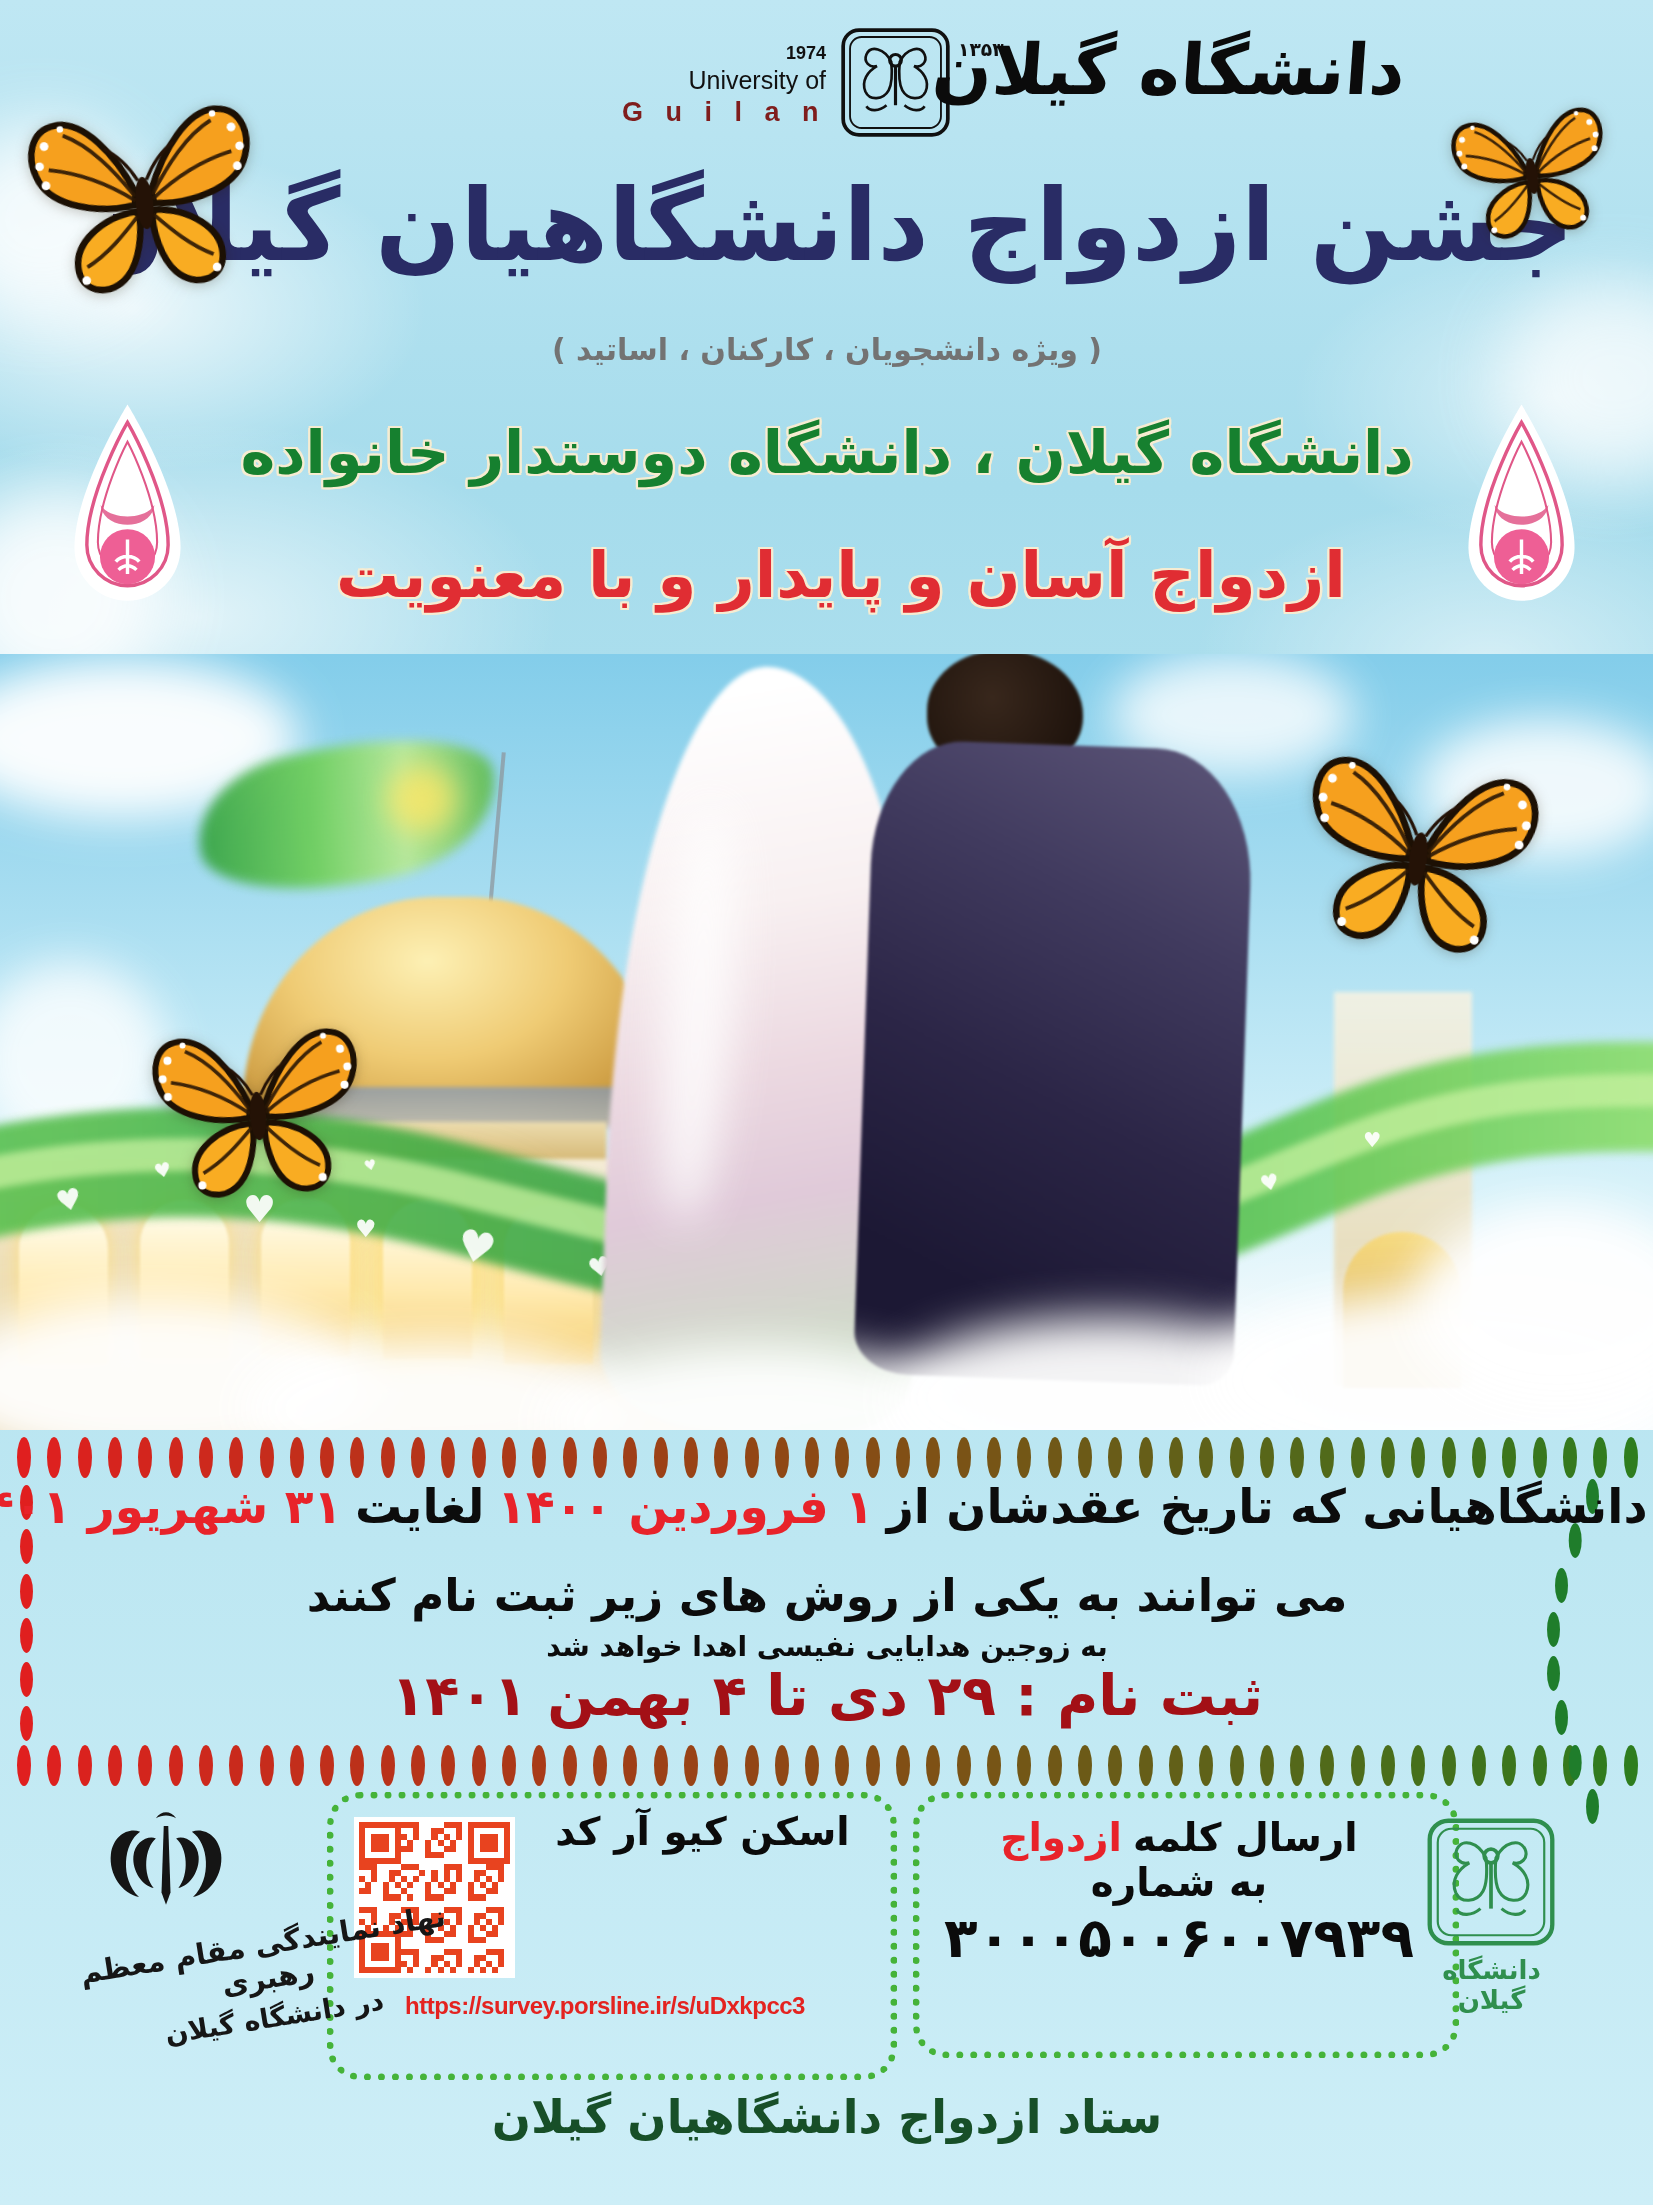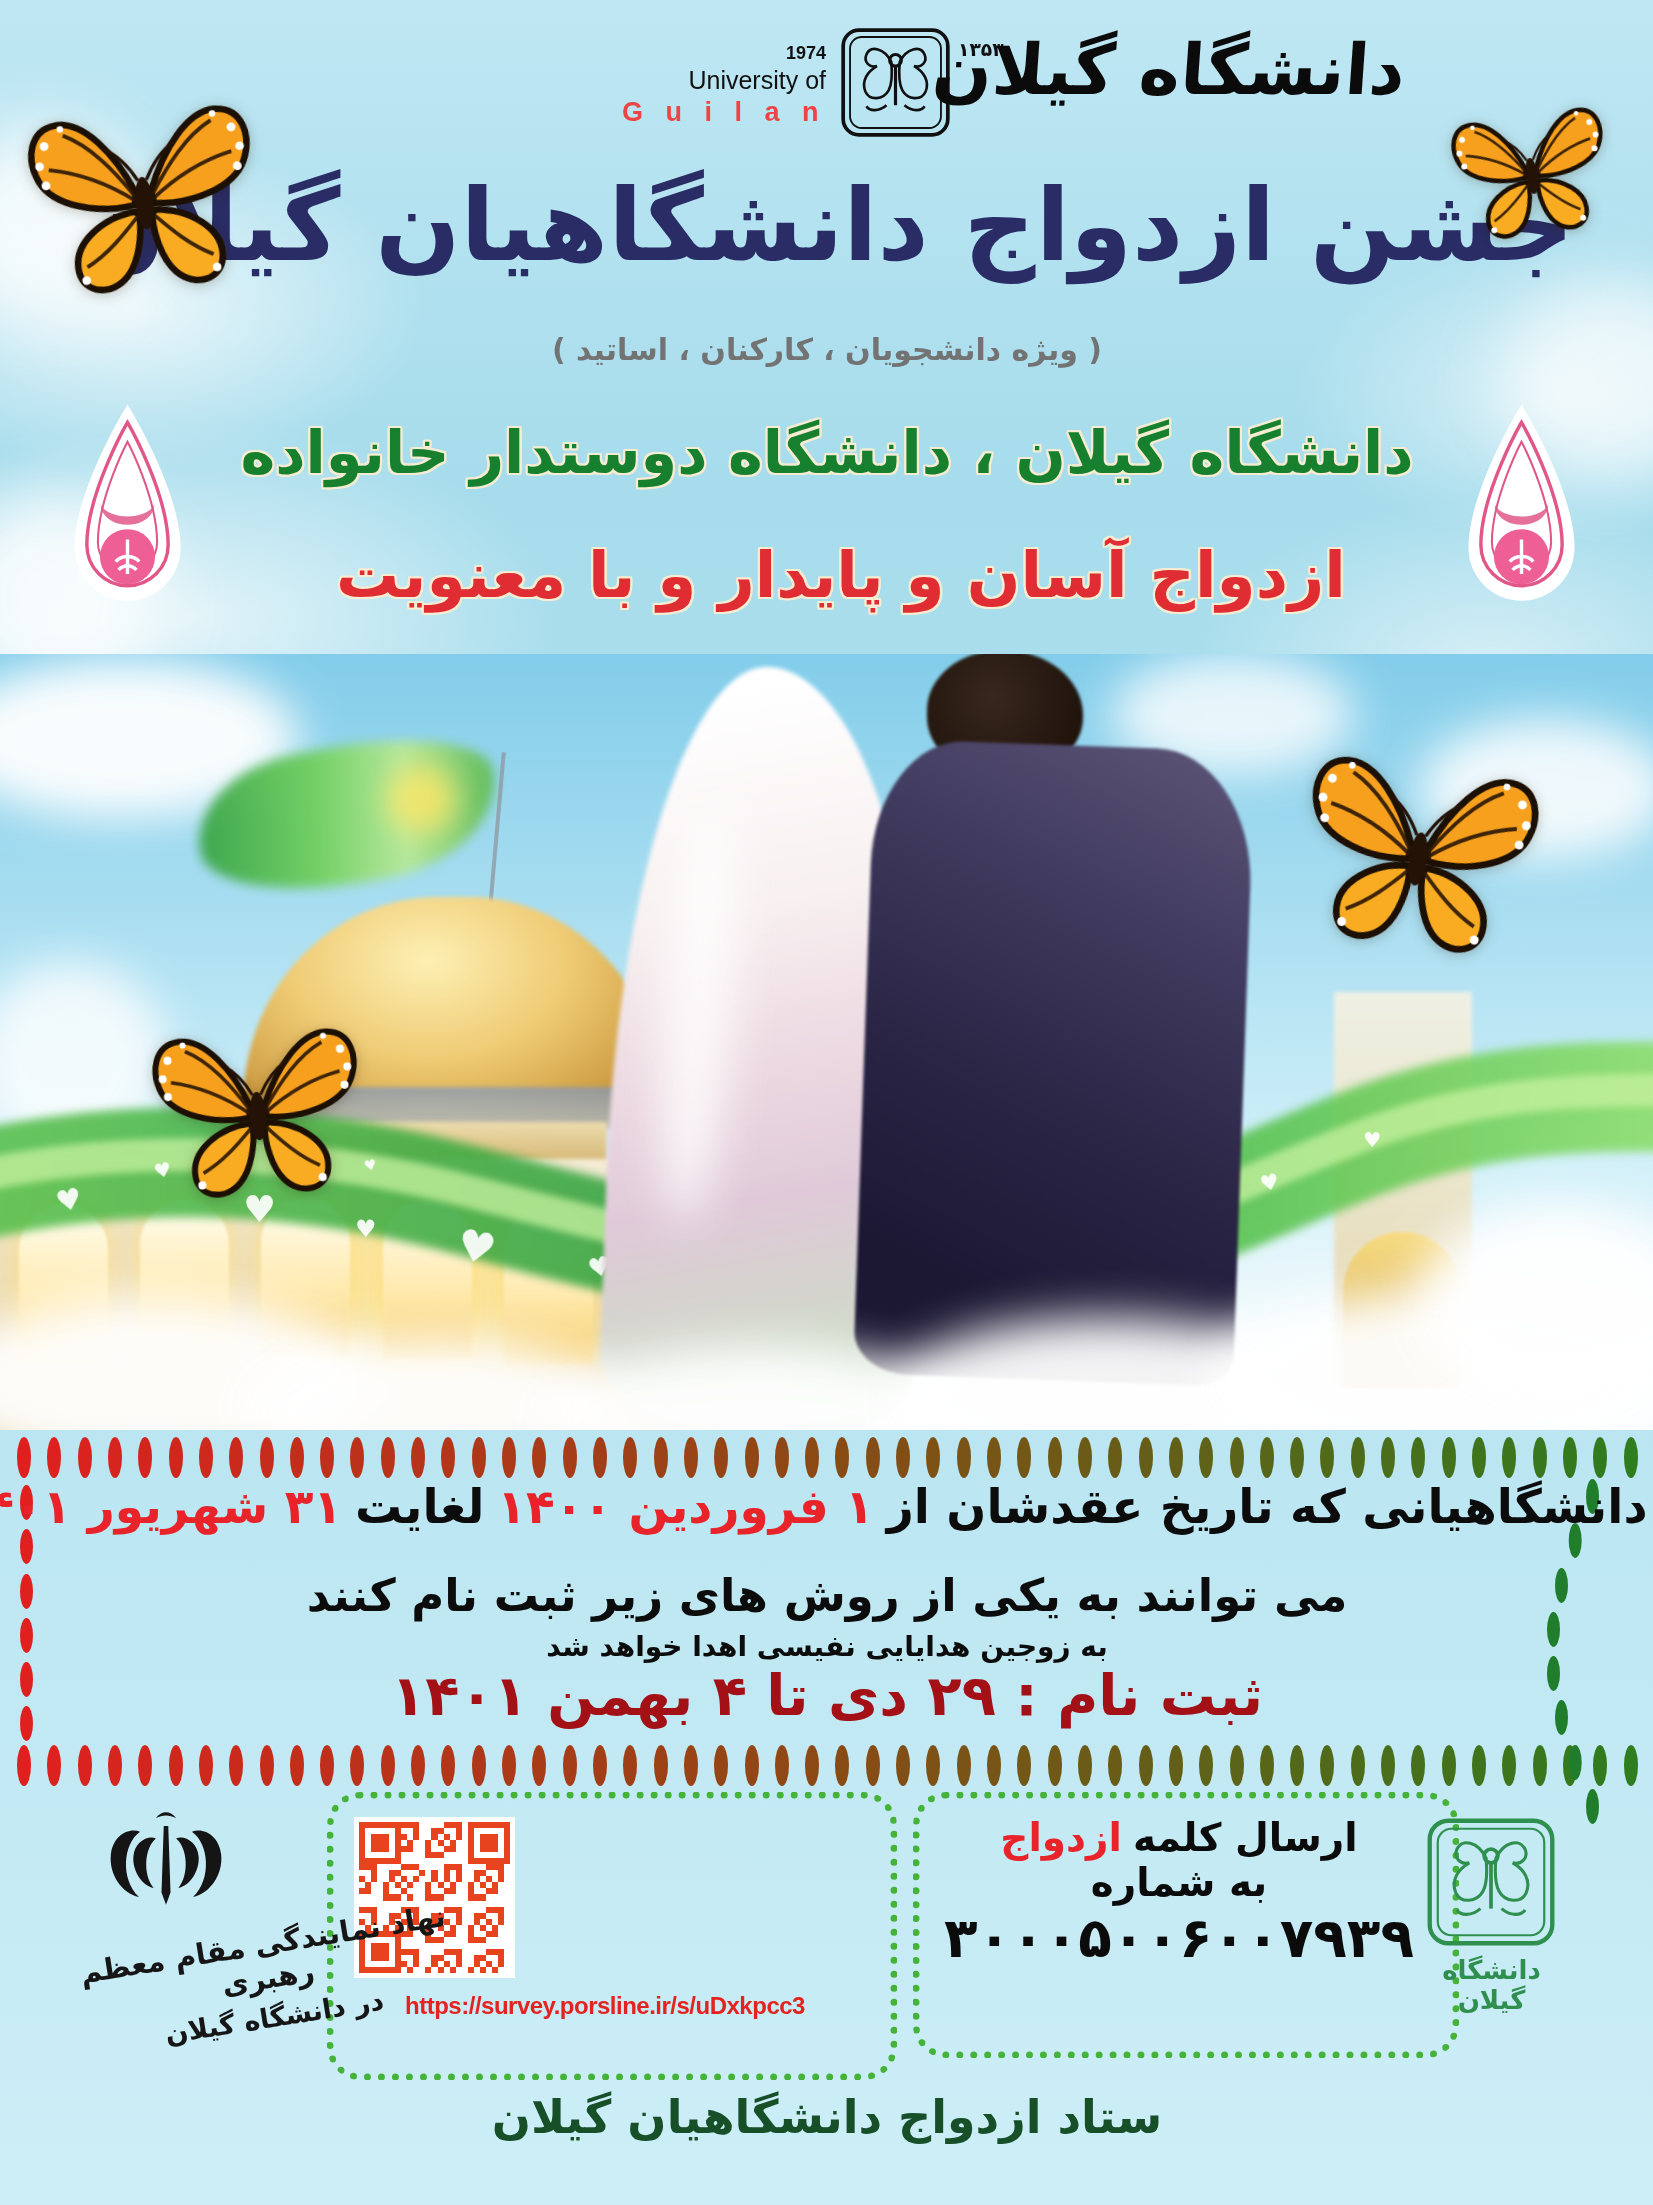--- a/index.html
+++ b/index.html
@@ -13,21 +13,21 @@
         radial-gradient(420px 233px at 90% 30%, rgba(255,255,255,.5), rgba(255,255,255,0) 70%),
         linear-gradient(180deg,#bfe7f3 0%,#a6dcec 22%,#b3e2ef 48%,#bde7f2 70%,#cdeef7 100%);}
   .blob{position:absolute;background:#fff;border-radius:50%;filter:blur(33px);}
 
   
   .hdr-year{position:absolute;left:719px;top:43px;width:107px;text-align:right;
             font:700 18px "Liberation Sans",sans-serif;color:#111;}
   .hdr-en1{position:absolute;left:602px;top:66px;width:224px;text-align:right;
            font:400 25px "Liberation Sans",sans-serif;color:#111;}
   .hdr-en2{position:absolute;left:602px;top:97px;width:224px;text-align:right;
-           font:700 27px "Liberation Sans",sans-serif;letter-spacing:7.5px;color:#ef4444;}
+           font:700 27px "Liberation Sans",sans-serif;letter-spacing:7.5px;color:#7f1d1d;}
   .hdr-emblem{position:absolute;left:840px;top:27px;width:111px;height:111px;color:#101010;}
   .hdr-est{position:absolute;left:958px;top:39px;font:700 18.7px "DejaVu Sans",sans-serif;color:#101010;}
   .hdr-fa{position:absolute;left:985px;top:29px;width:420px;
           font:700 70px "DejaVu Sans",sans-serif;color:#0b0b0b;direction:rtl;text-align:left;
           transform:skewX(-4deg);white-space:nowrap;}
 
   
   .main-title{position:absolute;left:0;top:146px;width:100%;text-align:center;direction:rtl;
               font:700 100px "DejaVu Sans",sans-serif;color:#292c65;white-space:nowrap;line-height:1.6;}
   .subtitle{position:absolute;left:0;top:332px;width:100%;text-align:center;direction:rtl;
@@ -449,20 +449,21 @@
     </div>
 
   <div class="info-line line1">
     <span>دانشگاهیانی که تاریخ عقدشان از</span><span class="rd">۱ فروردین ۱۴۰۰</span><span>لغایت</span><span class="rd">۳۱ شهریور ۱۴۰۱</span>
   </div>
   <div class="info-line line3">به زوجین هدایایی نفیسی اهدا خواهد شد</div>
   <div class="info-line line2">می توانند به یکی از روش های زیر ثبت نام کنند</div>
   <div class="info-line line4">ثبت نام : ۲۹ دی تا ۴ بهمن ۱۴۰۱</div>
 
   <div class="dot-box qr-box"></div>
+  <div class="qr-title">اسکن کیو آر کد</div>
   <div class="qr-code" id="qr">
       <i class="on"></i>
       <i class="on"></i>
       <i class="on"></i>
       <i class="on"></i>
       <i class="on"></i>
       <i class="on"></i>
       <i class="on"></i>
       <i class="on"></i>
       <i class="on"></i>

